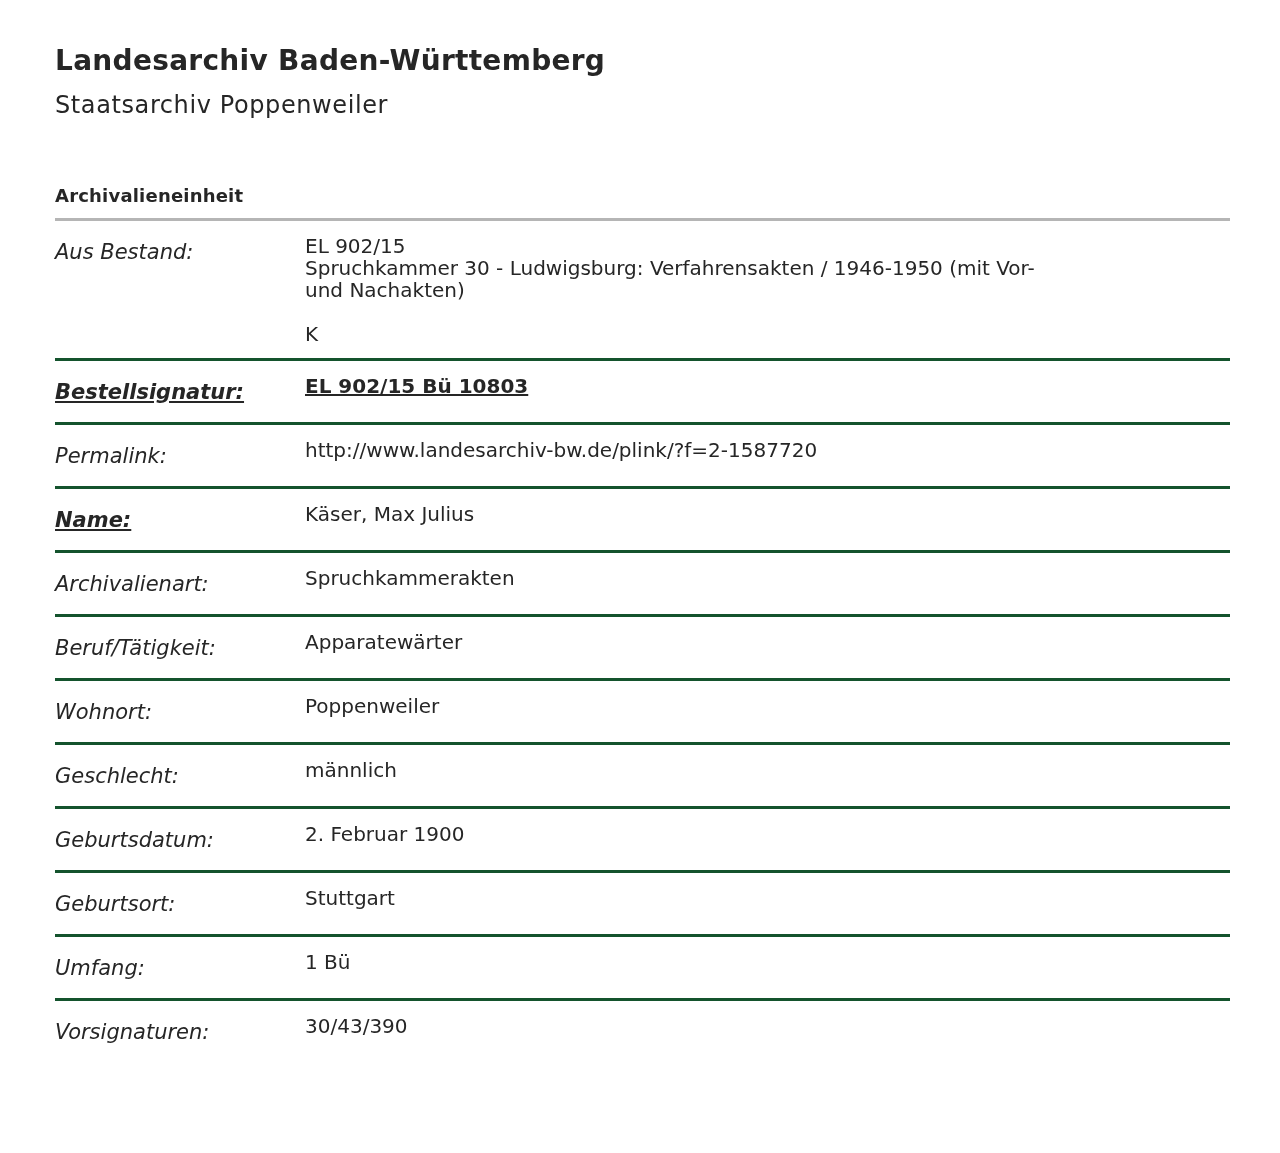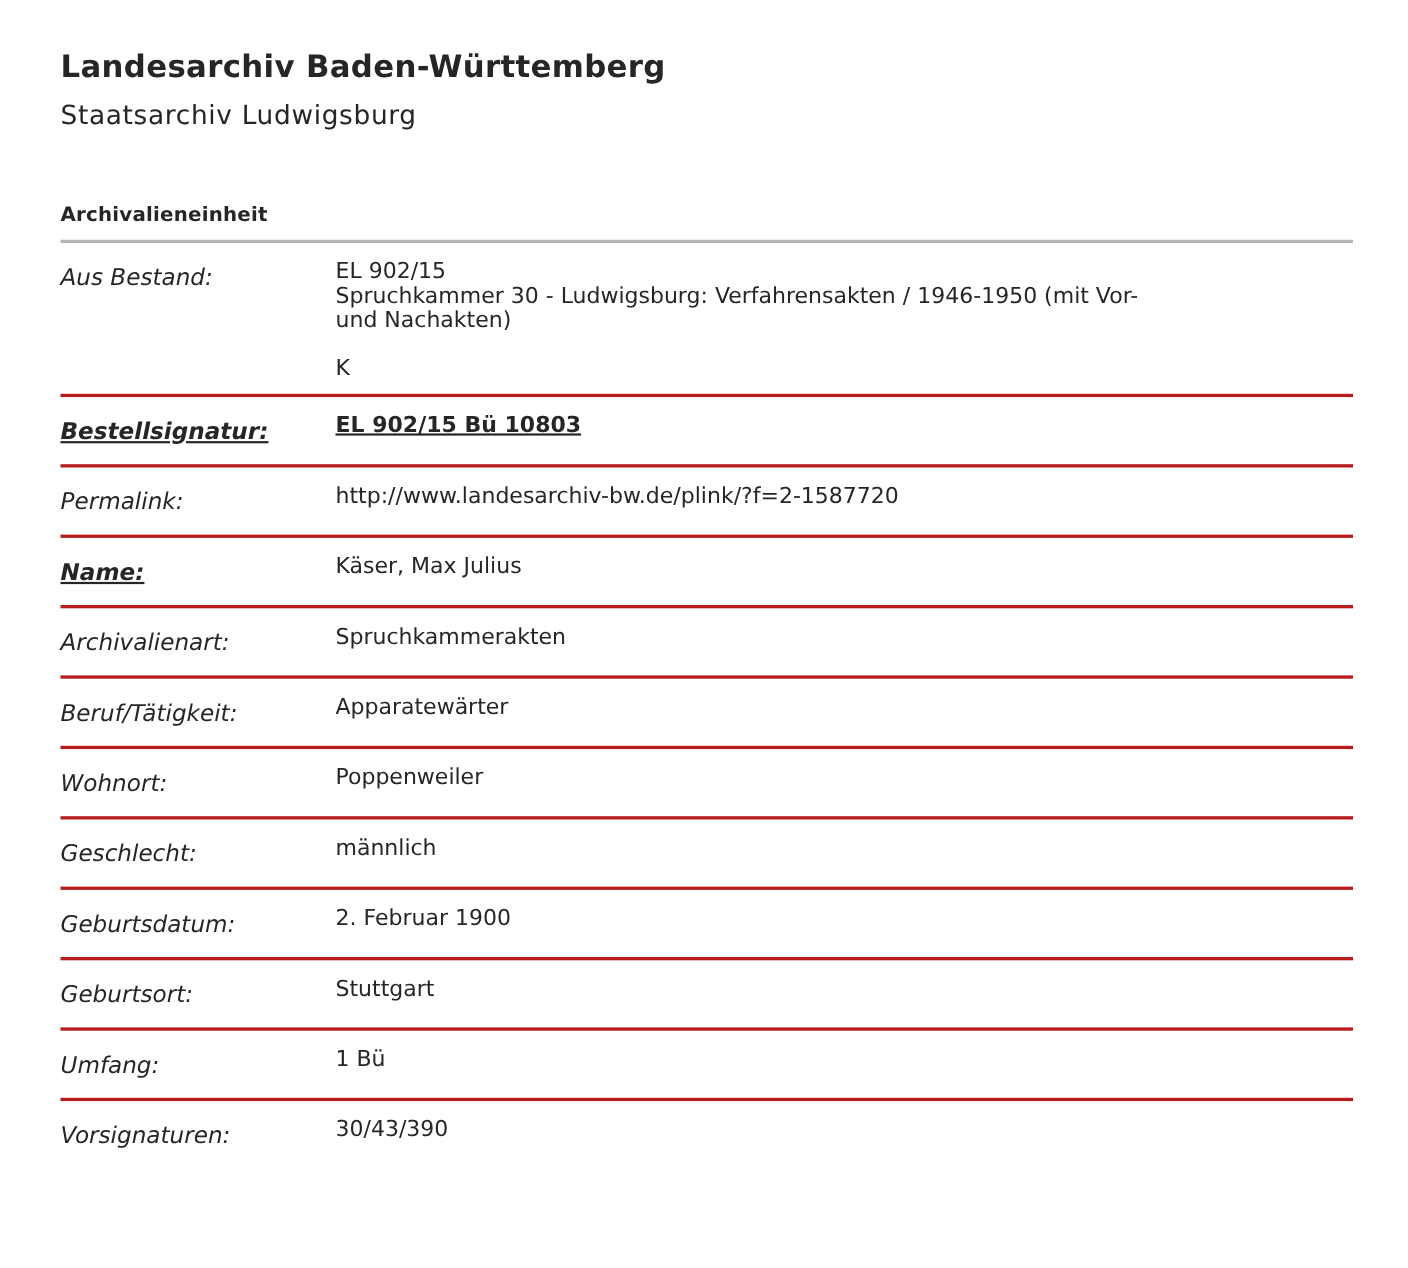--- a/index.html
+++ b/index.html
@@ -37,21 +37,21 @@
     letter-spacing: 0.2px;
   }
   .record-table {
     width: 1175px;
     margin-top: 12px;
     border-top: 3px solid #b5b5b5;
   }
   .record-row {
     display: flex;
     align-items: flex-start;
-    border-bottom: 3px solid #b91c1c;
+    border-bottom: 3px solid #14532d;
     padding: 14px 0 13px 0;
   }
   .record-row:last-child {
     border-bottom: none;
   }
   .record-label {
     width: 250px;
     flex: 0 0 250px;
     font-size: 21px;
     font-style: italic;
@@ -68,21 +68,21 @@
     text-decoration: underline;
   }
 </style>
 </head>
 <body>
 
 <div class="page">
 
   <h1 class="org-title">Landesarchiv Baden-Württemberg</h1>
 
-  <h2 class="org-subtitle">Staatsarchiv Ludwigsburg</h2>
+  <h2 class="org-subtitle">Staatsarchiv Poppenweiler</h2>
 
   <h3 class="section-title">Archivalieneinheit</h3>
 
   <div class="record-table">
     <div class="record-row">
       <div class="record-label">Aus Bestand:</div>
       <div class="record-value">EL 902/15
 Spruchkammer 30 - Ludwigsburg: Verfahrensakten / 1946-1950 (mit Vor-
 und Nachakten)
 

